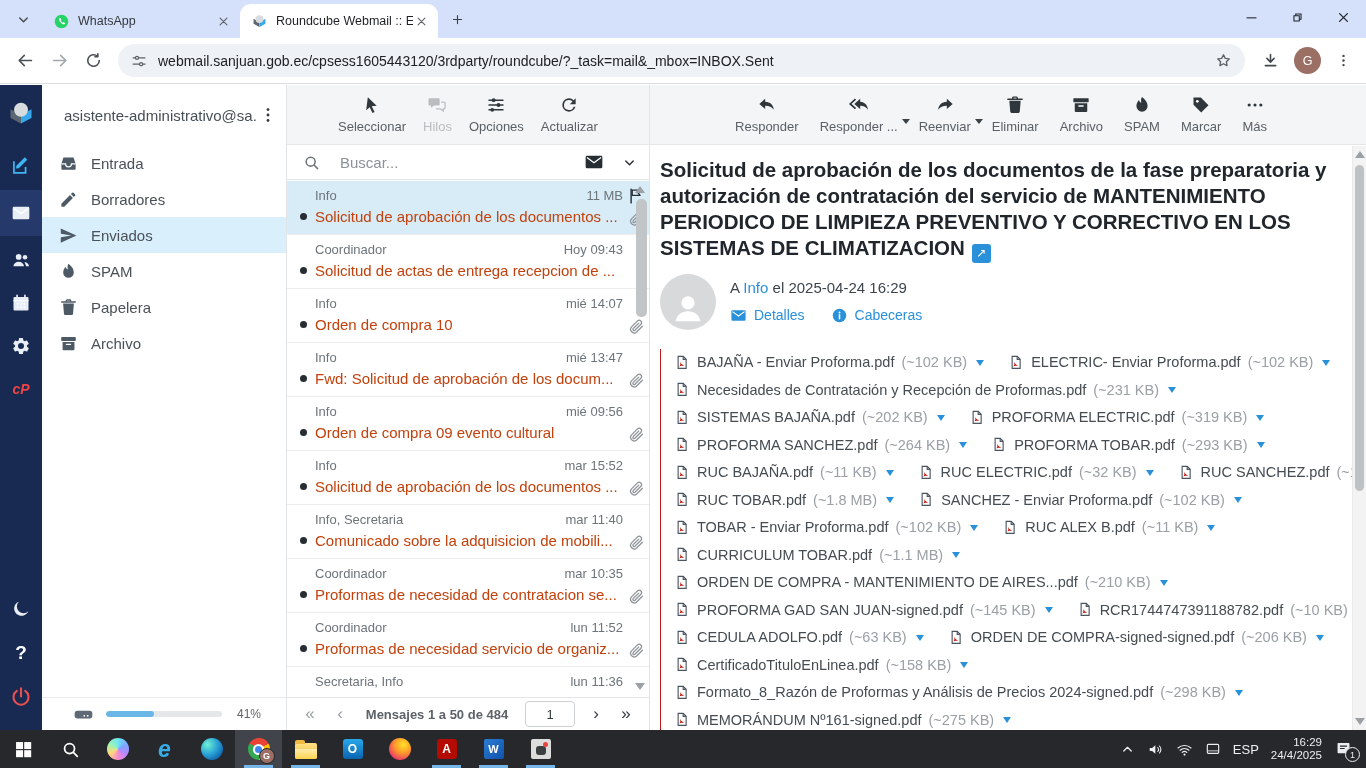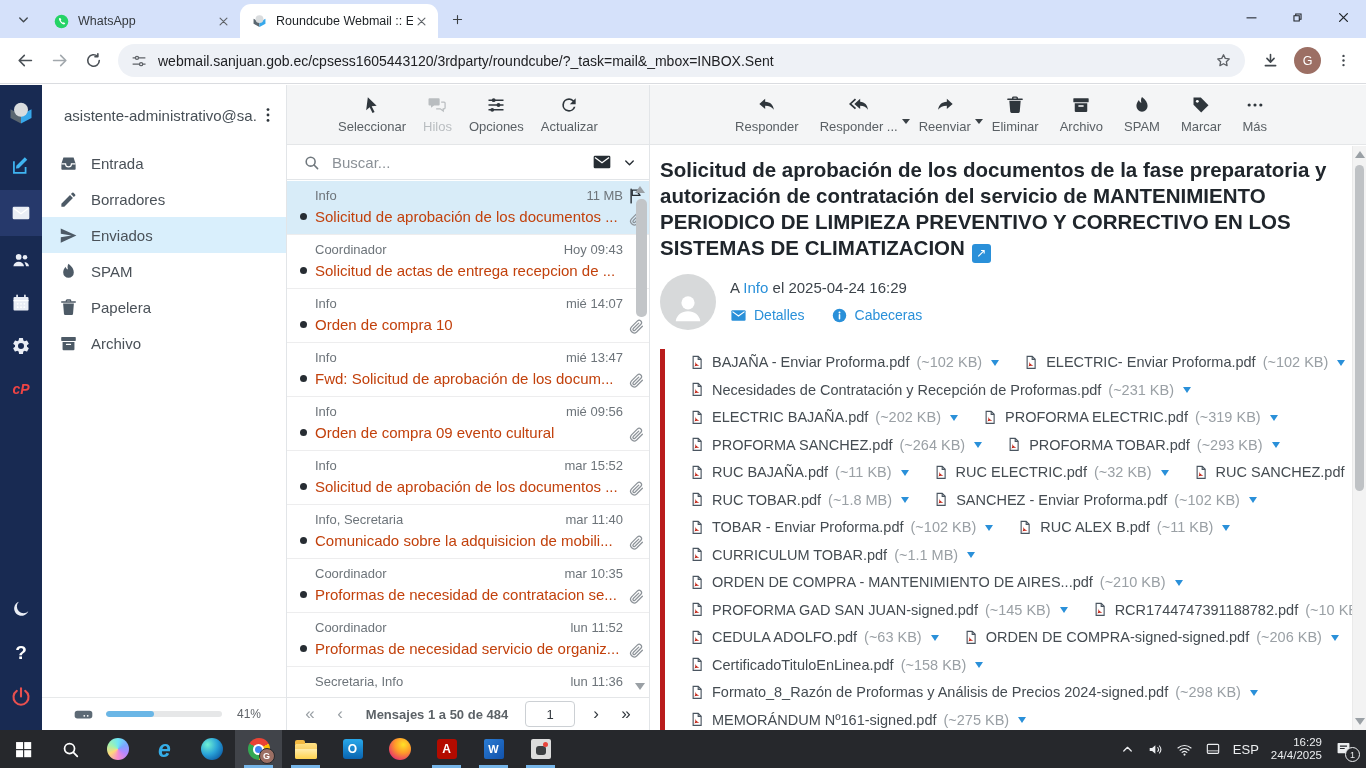--- a/index.html
+++ b/index.html
@@ -73,21 +73,21 @@
   
   #listcol{width:363px;flex:none;border-right:1px solid #e2e5e8;position:relative;background:#fff;box-sizing:border-box;}
   .topbar{height:60px;background:#f4f5f6;border-bottom:1px solid #e4e6e8;display:flex;align-items:center;justify-content:center;box-sizing:border-box;}
   #listbar{gap:17px;}
   .tbtn{display:flex;flex-direction:column;align-items:center;gap:4px;color:#2f363c;position:relative;}
   .tbtn .ic{width:20px;height:20px;}
   .tbtn .lbl{font-size:13px;color:#5a6065;}
   .tbtn.disabled{color:#b9bdc0;}
   .tbtn.disabled .lbl{color:#b9bdc0;}
   .tcaret{position:absolute;right:-12px;top:24px;width:0;height:0;border:4px solid transparent;border-top:5px solid #3a4146;}
-  #searchrow{height:35px;border-bottom:1px solid #e2e5e8;display:flex;align-items:center;padding:0 12px 0 16px;gap:10px;box-sizing:border-box;}
+  #searchrow{height:35px;border-bottom:1px solid #e2e5e8;display:flex;align-items:center;padding:0 12px 0 16px;gap:18px;box-sizing:border-box;}
   #searchrow .mag{width:17px;height:17px;color:#6f777d;flex:none;}
   #searchinput{flex:1;border:none;outline:none;font-size:15px;color:#3c4043;font-family:"Liberation Sans",sans-serif;background:transparent;min-width:0;}
   #searchinput::placeholder{color:#8b9197;}
   #searchrow .env{width:20px;height:20px;color:#262d33;flex:none;}
   #searchrow .chev{width:15px;height:15px;color:#262d33;flex:none;}
   #rows{position:absolute;top:96px;bottom:33px;left:0;right:0;overflow:hidden;}
   .msg{height:54px;box-sizing:border-box;padding:7px 26px 0 10px;border-bottom:1px solid #ededee;position:relative;}
   .msg.selected{background:#d8ecf8;}
   .m1{display:flex;align-items:center;font-size:13px;color:#6d747a;padding-left:18px;}
   .m1 .meta{margin-left:auto;}
@@ -112,21 +112,21 @@
   #subject{font-size:20.5px;line-height:26px;font-weight:700;color:#20262c;max-width:690px;}
   #extlink{display:inline-flex;width:19px;height:19px;background:#2a90d9;border-radius:3px;color:#fff;align-items:center;justify-content:center;font-size:12px;font-weight:400;vertical-align:-2px;margin-left:7px;}
   #senderblk{display:flex;margin-top:11px;}
   #avatar{width:56px;height:56px;border-radius:50%;background:#d7d9da;overflow:hidden;display:flex;justify-content:center;flex:none;}
   #avatar .ic{width:36px;height:44px;color:#fff;margin-top:11px;}
   #senderinfo{margin-left:14px;padding-top:5px;font-size:15px;color:#3d444b;}
   .blue{color:#2a90d9;}
   #metaLinks{margin-top:11px;display:flex;gap:26px;font-size:14px;}
   .mlink{display:flex;align-items:center;gap:7px;color:#2a90d9;}
   .mlink .ic{width:17px;height:17px;}
-  #attachments{margin-top:19px;border-left:5px solid #b91c1c;padding-left:24px;}
+  #attachments{margin-top:19px;border-left:1px solid #b91c1c;padding-left:13px;}
   .attrow{height:27.5px;display:flex;align-items:center;gap:24px;}
   .att{display:flex;align-items:center;gap:7px;font-size:14.5px;white-space:nowrap;}
   .att .ic{width:16px;height:19px;}
   .att .nm{color:#454c52;}
   .att .sz{color:#9aa0a5;}
   .att .dn{width:0;height:0;border:4.5px solid transparent;border-top:6px solid #2a90d9;margin-top:5px;margin-left:2px;}
   #readersb{position:absolute;top:61px;right:0;bottom:0;width:14px;background:#f3f3f3;border-left:1px solid #eaeaea;box-sizing:border-box;}
   #rsb-up{position:absolute;top:5px;left:2px;width:0;height:0;border:5px solid transparent;border-bottom:7px solid #9aa0a5;border-top:none;}
   #rsb-thumb{position:absolute;top:19px;left:2px;width:9px;height:326px;background:#bfc2c5;border-radius:4.5px;}
   #rsb-down{position:absolute;bottom:5px;left:2px;width:0;height:0;border:5px solid transparent;border-top:7px solid #9aa0a5;border-bottom:none;}
@@ -801,21 +801,21 @@
             </div>
             <div class="attrow">
               <span class="att">
                 <span>
                   <svg class="ic" style="width:16px;height:19px" viewBox="0 0 24 24" aria-hidden="true">
                     <path d="M6.2 2.8h7.6l4.4 4.4v13.6H6.2z" fill="none" stroke="#4a5560" stroke-width="1.7"></path>
                     <path d="M13.8 2.8v4.6h4.4" fill="none" stroke="#4a5560" stroke-width="1.7"></path>
                     <path d="M8.8 10.6c2.2 4.2 3.8 5.3 6.6 5.9-2.3.3-4.8.4-7.4 1.6 1.7-2.1 2.1-4.6.8-7.5z" fill="#c11e0f"></path>
                   </svg>
                 </span>
-                <span class="nm">ELECTRIC BAJAÑA.pdf</span>
+                <span class="nm">SISTEMAS BAJAÑA.pdf</span>
                 <span class="sz">(~202 KB)</span>
                 <span class="dn"></span>
               </span>
               <span class="att">
                 <span>
                   <svg class="ic" style="width:16px;height:19px" viewBox="0 0 24 24" aria-hidden="true">
                     <path d="M6.2 2.8h7.6l4.4 4.4v13.6H6.2z" fill="none" stroke="#4a5560" stroke-width="1.7"></path>
                     <path d="M13.8 2.8v4.6h4.4" fill="none" stroke="#4a5560" stroke-width="1.7"></path>
                     <path d="M8.8 10.6c2.2 4.2 3.8 5.3 6.6 5.9-2.3.3-4.8.4-7.4 1.6 1.7-2.1 2.1-4.6.8-7.5z" fill="#c11e0f"></path>
                   </svg>

